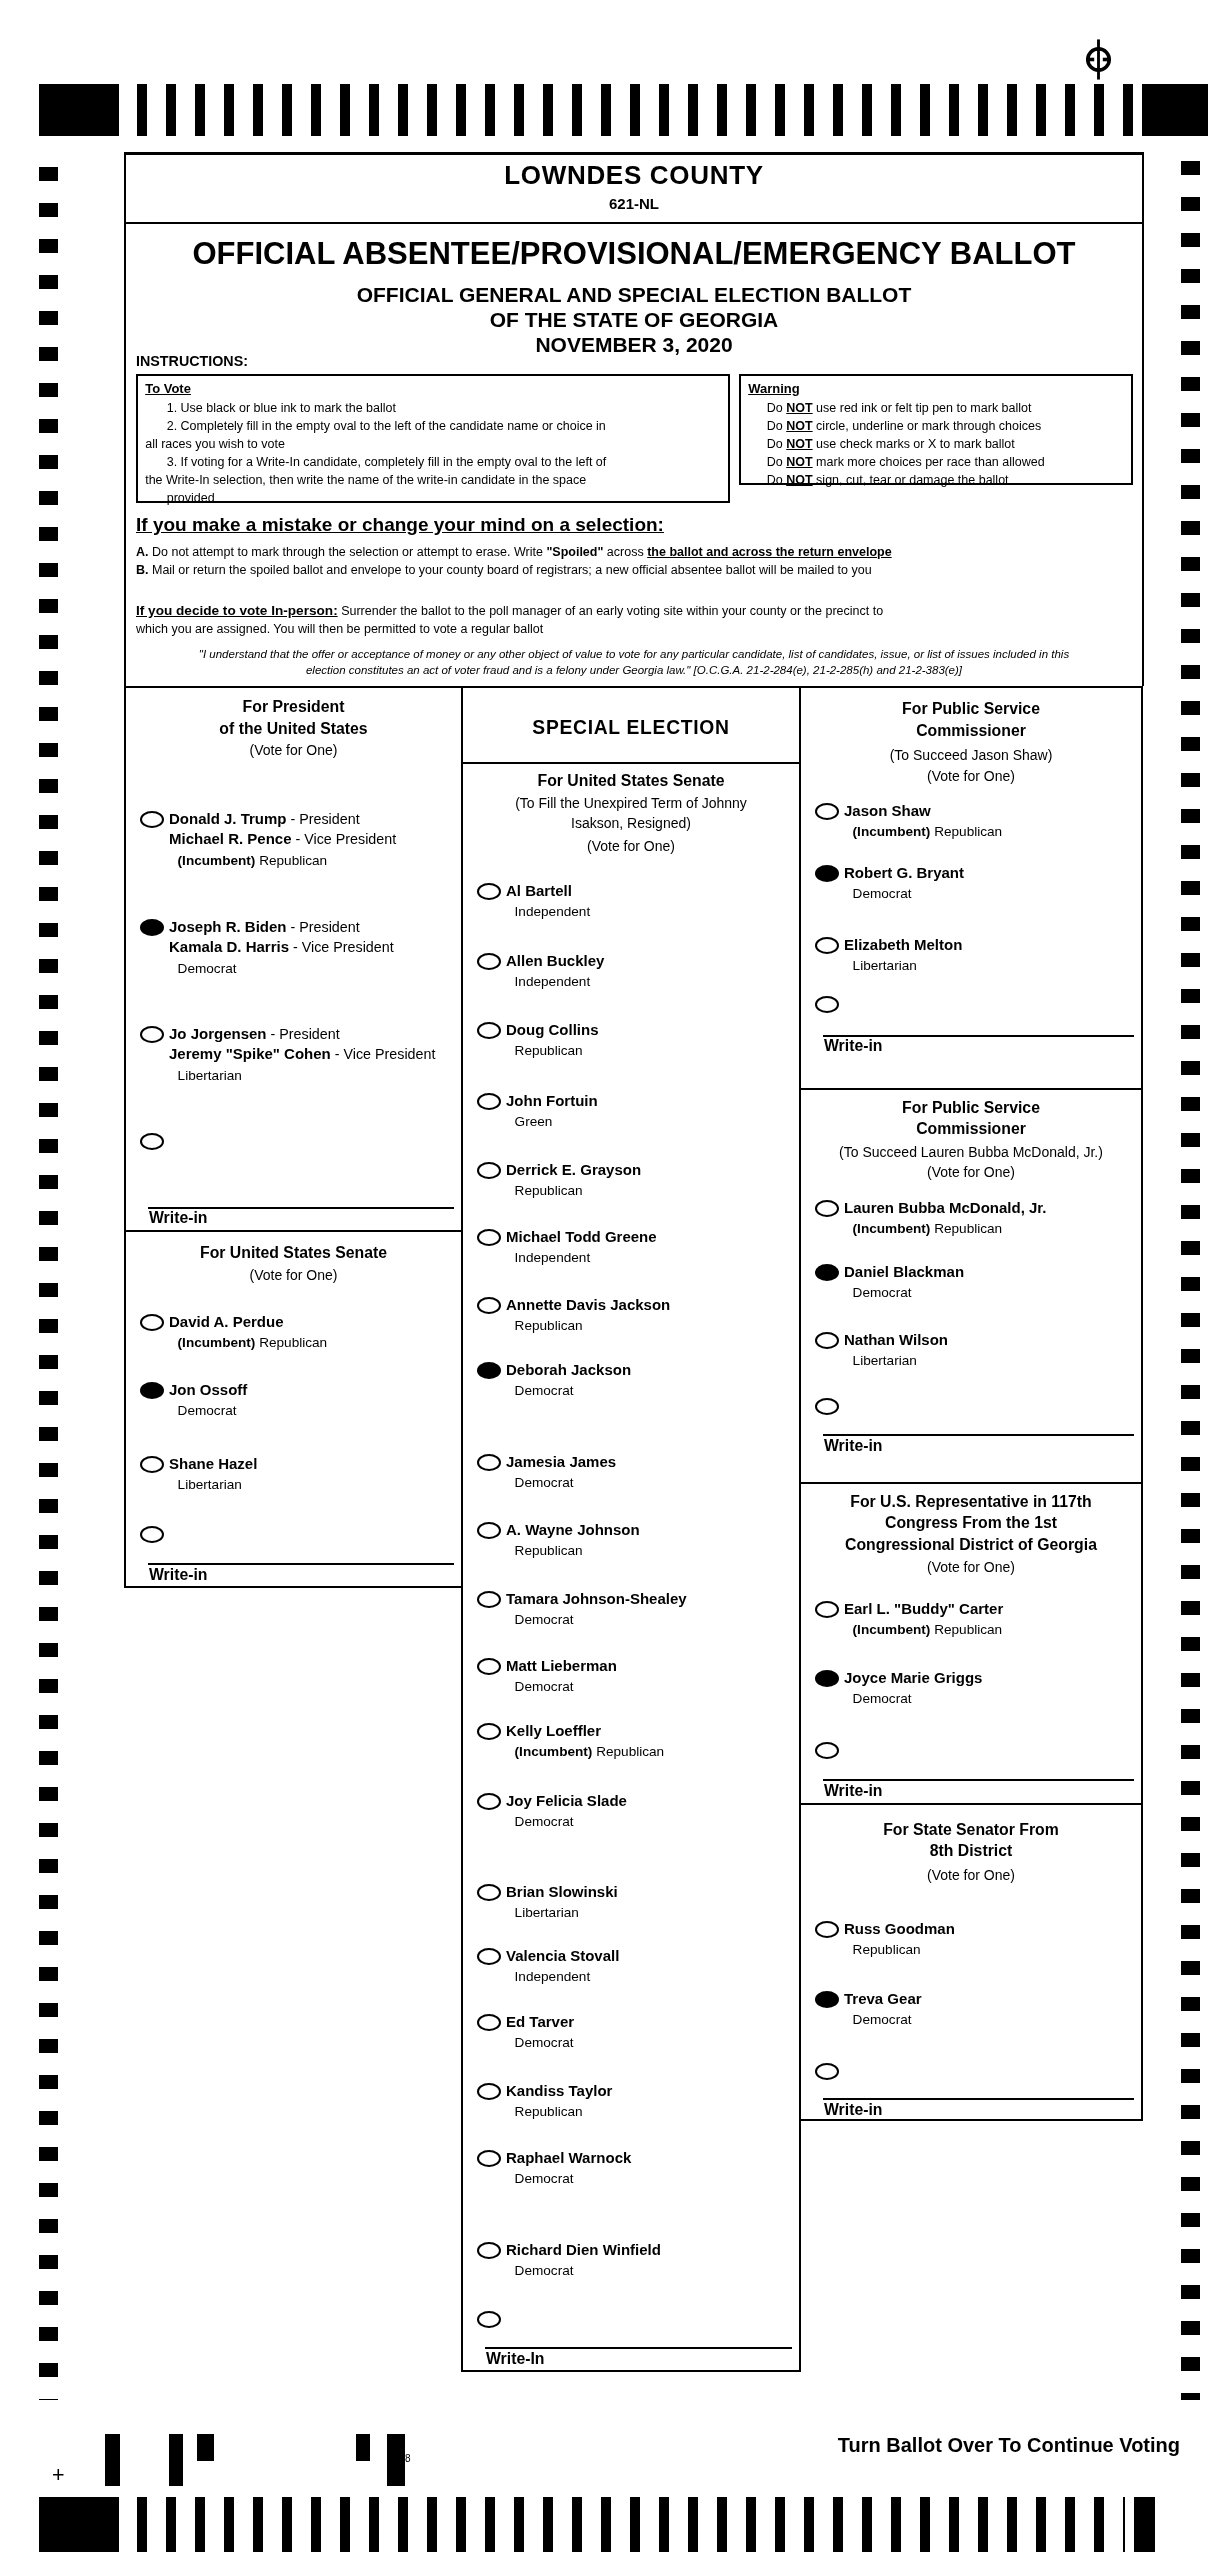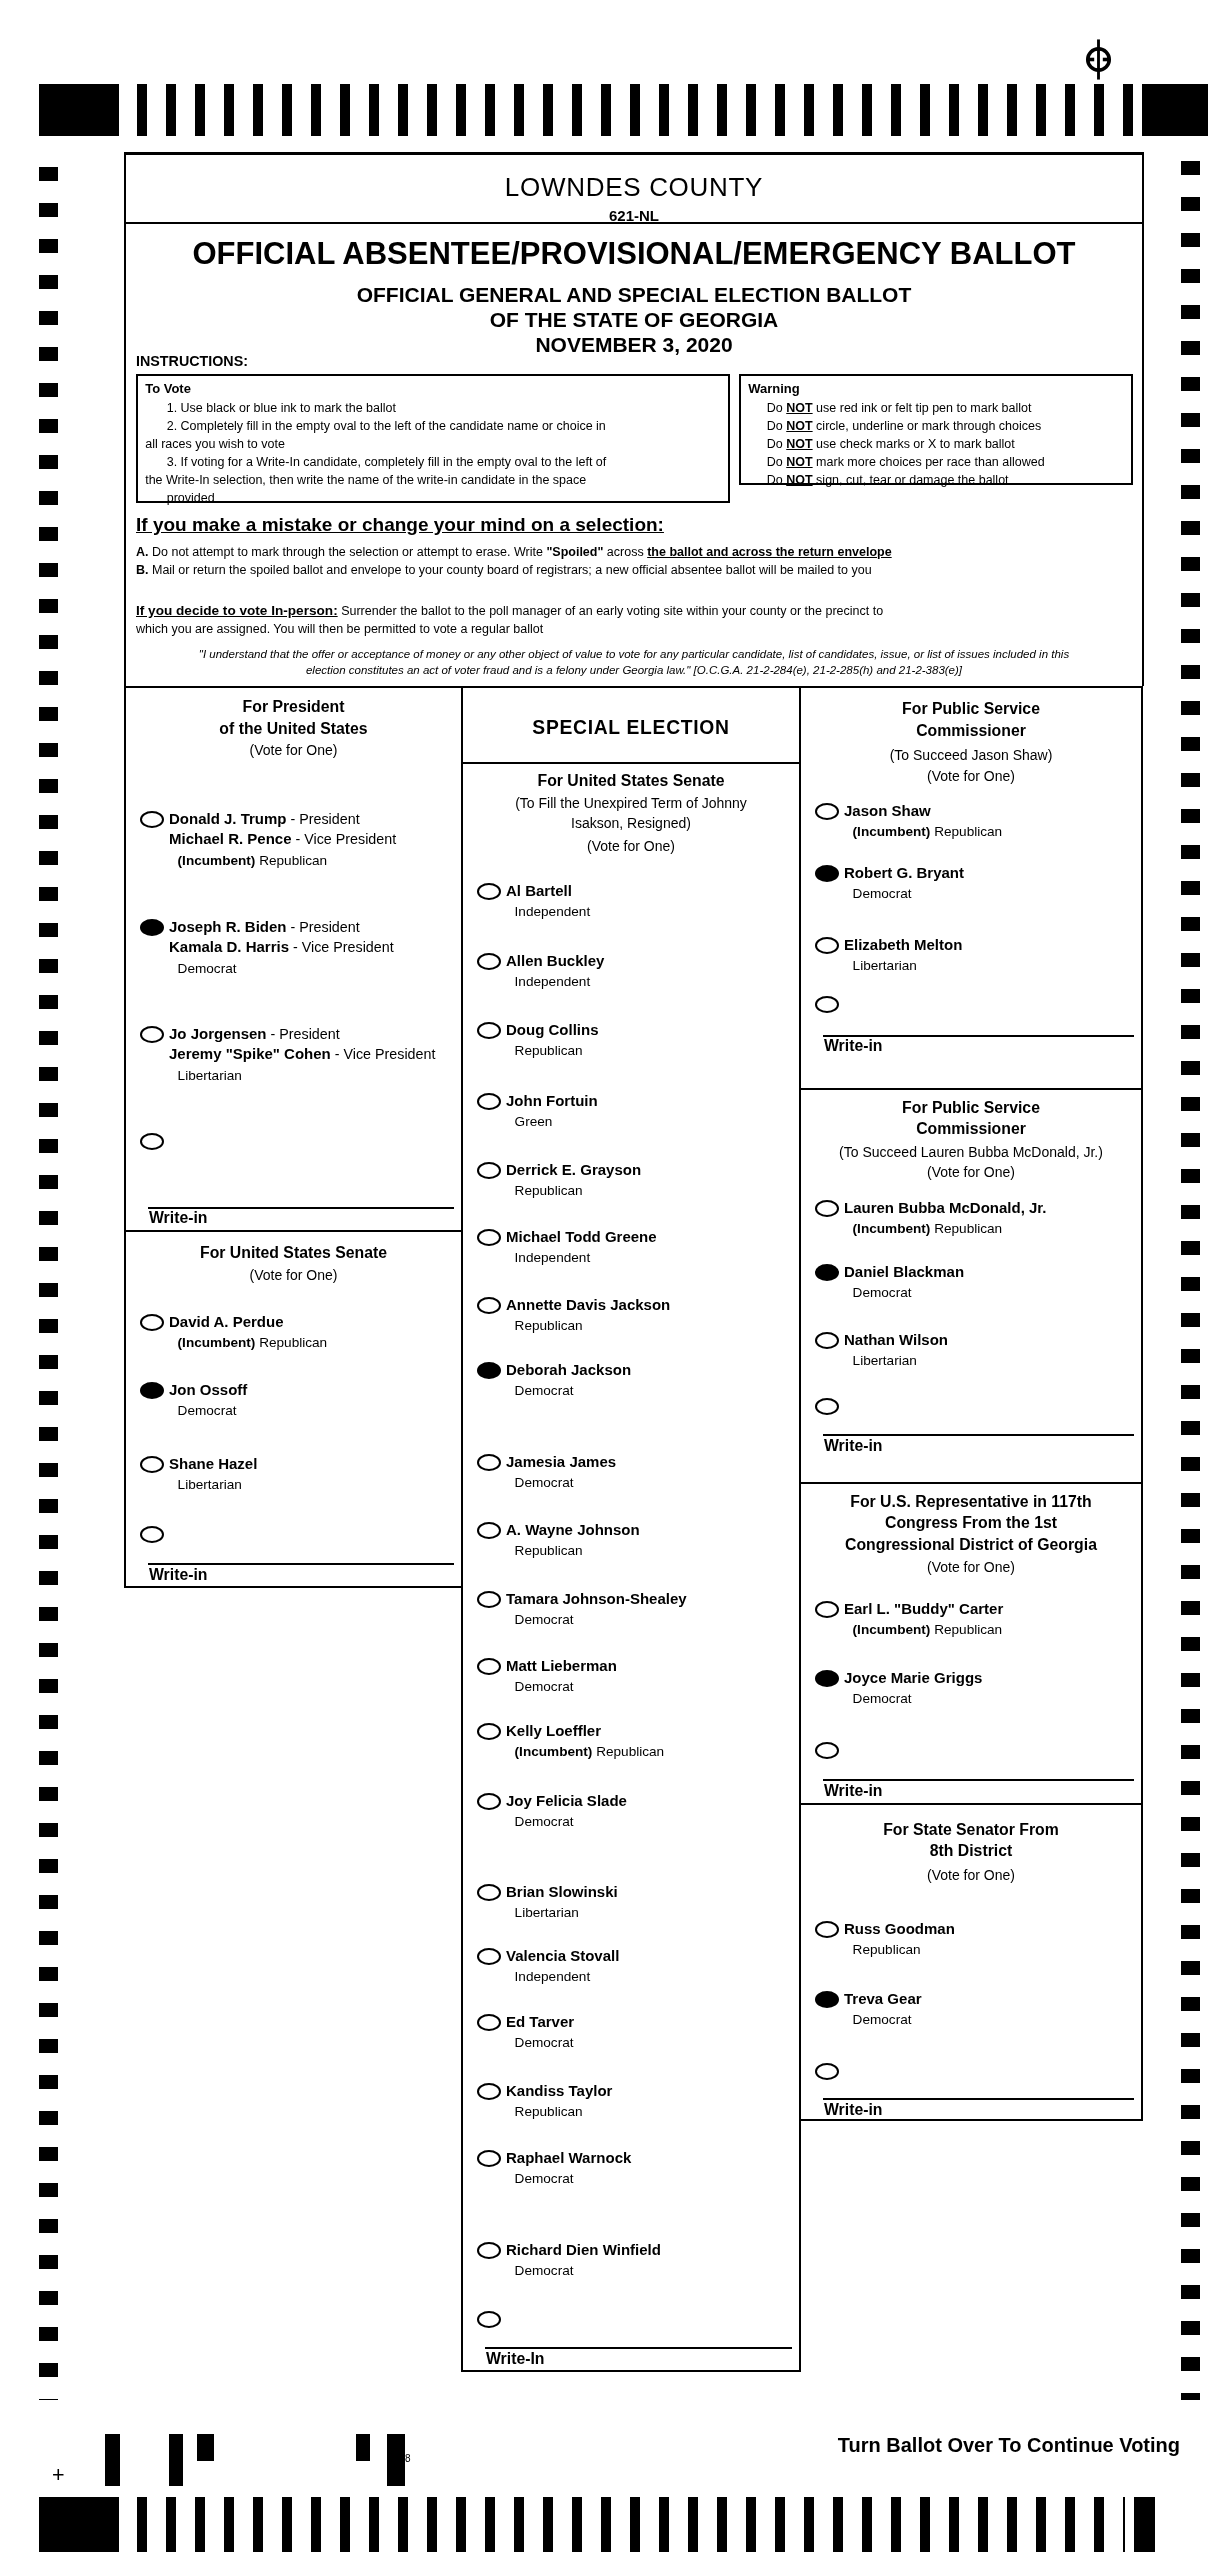--- a/index.html
+++ b/index.html
@@ -22,30 +22,30 @@
   .sb-r{position:absolute;right:0;top:0;bottom:0;width:66px;background:#000}
   #strip-bottom .sb-r{width:21.5px}
   #marks-left{position:absolute;left:39px;top:167px;width:19.3px;height:2233px;
      background:repeating-linear-gradient(180deg,#000 0 13.6px,transparent 13.6px 36px)}
   #marks-right{position:absolute;left:1181px;top:161px;width:18.6px;height:2239px;
      background:repeating-linear-gradient(180deg,#000 0 13.6px,transparent 13.6px 36px)}
 
   
   .hdrbox{position:absolute;left:124px;top:152px;width:1020px;height:72px;
       border:2.1px solid #000;border-top-width:3.6px;text-align:center}
-  .county{font-size:26px;font-weight:400;margin-top:17px;letter-spacing:0.7px}
+  .county{font-size:26px;font-weight:700;margin-top:5px;letter-spacing:0.7px}
   .code{font-size:15px;font-weight:700;margin-top:4.3px}
   .titlebox{position:absolute;left:124px;top:224px;width:1020px;height:462px;
       border:2.1px solid #000;border-top:0;border-bottom:0}
   .titlebox .abs{position:absolute}
   .main-title{left:0;right:0;top:11.5px;text-align:center;font-size:31px;font-weight:700}
   .sub{left:0;right:0;text-align:center;font-size:21px;font-weight:700}
   .instr-label{left:10px;top:129px;font-size:14.3px;font-weight:700}
   .ibox{border:2.1px solid #000;padding:3.6px 7.2px;font-size:12.5px;line-height:18px}
-  .ibox .ttl{font-size:13px;font-weight:700;margin-bottom:1.4px}
+  .ibox .ttl{font-size:13px;font-weight:700;text-decoration:underline;margin-bottom:1.4px}
   #tovote{position:absolute;left:10px;top:150px;width:594px;height:129px}
   #warning{position:absolute;left:613px;top:150px;width:394px;height:111px}
   .ind{padding-left:21.5px}
   .witem{padding-left:18.6px}
   .du{font-weight:700;text-decoration:underline}
   .mistake-h,.inperson-h{font-weight:700;text-decoration:underline}
   .bodyline{left:10px;width:999px;font-size:12.5px}
   .disc{left:0;right:0;text-align:center;font-style:italic;font-size:11.5px}
 
   

